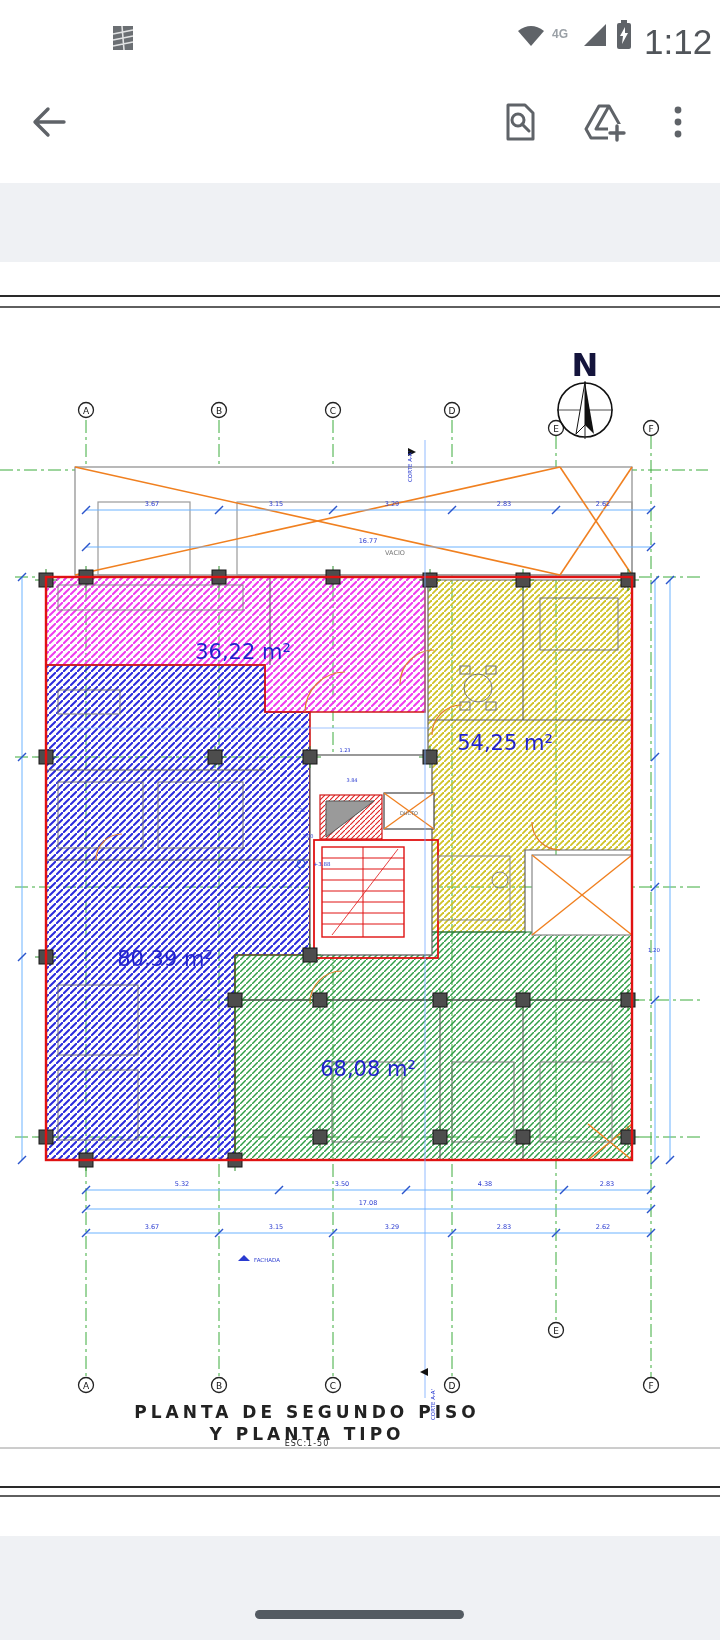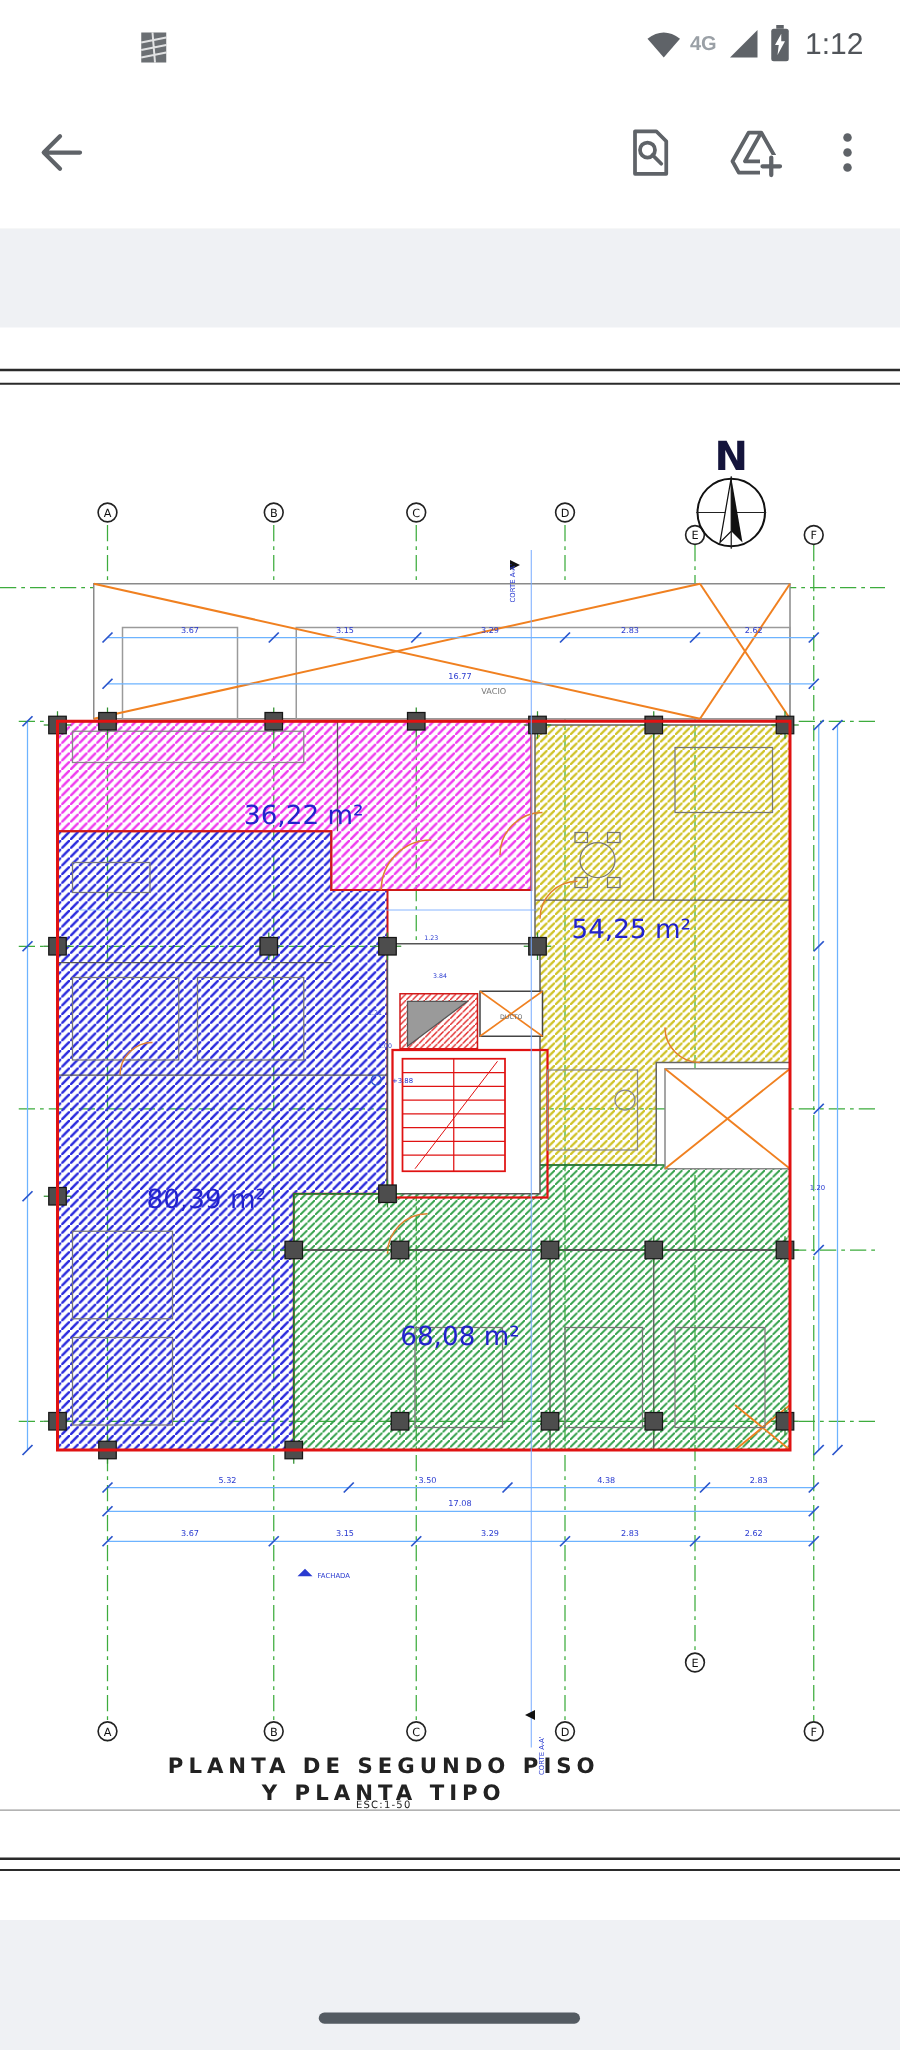--- a/index.html
+++ b/index.html
@@ -8,22 +8,22 @@
   .abs{position:absolute;}
   .statusbar{top:0;left:0;width:720px;height:60px;background:#fff;}
   .appbar{top:60px;left:0;width:720px;height:123px;background:#fff;border-bottom:1px solid #e4e6e8;}
   .appbar .title{position:absolute;left:122px;top:32px;font-size:31px;color:#202124;
                  white-space:nowrap;letter-spacing:.2px;}
   .iconbtn{position:absolute;width:44px;height:44px;top:40px;}
   .viewerbg{top:183px;left:0;width:720px;height:1457px;background:#eff1f4;}
   .page{top:262px;left:0;width:720px;height:1274px;background:#ffffff;}
   .plansvg{top:262px;left:0;width:720px;height:1274px;}
   .navpill{left:255px;top:1610px;width:209px;height:9px;border-radius:5px;background:#545b62;}
-  .stime{position:absolute;left:644px;top:22px;font-size:24px;color:#51555a;}
-  .s4g{position:absolute;left:552px;top:27px;font-size:16px;color:#9aa0a6;font-weight:bold;}
+  .stime{position:absolute;left:644px;top:22px;font-size:35px;color:#51555a;}
+  .s4g{position:absolute;left:552px;top:27px;font-size:12px;color:#9aa0a6;font-weight:bold;}
   svg text{font-family:"DejaVu Sans",sans-serif;}
 </style>
 </head>
 <body>
 
 <div class="abs statusbar">
   <svg class="abs" style="left:110px;top:24px" width="28" height="28" viewBox="0 0 28 28">
     <rect x="3" y="2" width="20" height="24" fill="#6b6f73"></rect>
     <path d="M3 10 L23 6 M3 16 L23 12 M3 22 L23 18 M12 2 L14 26" stroke="#ffffff" stroke-width="1.6" opacity=".8"></path>
   </svg>

